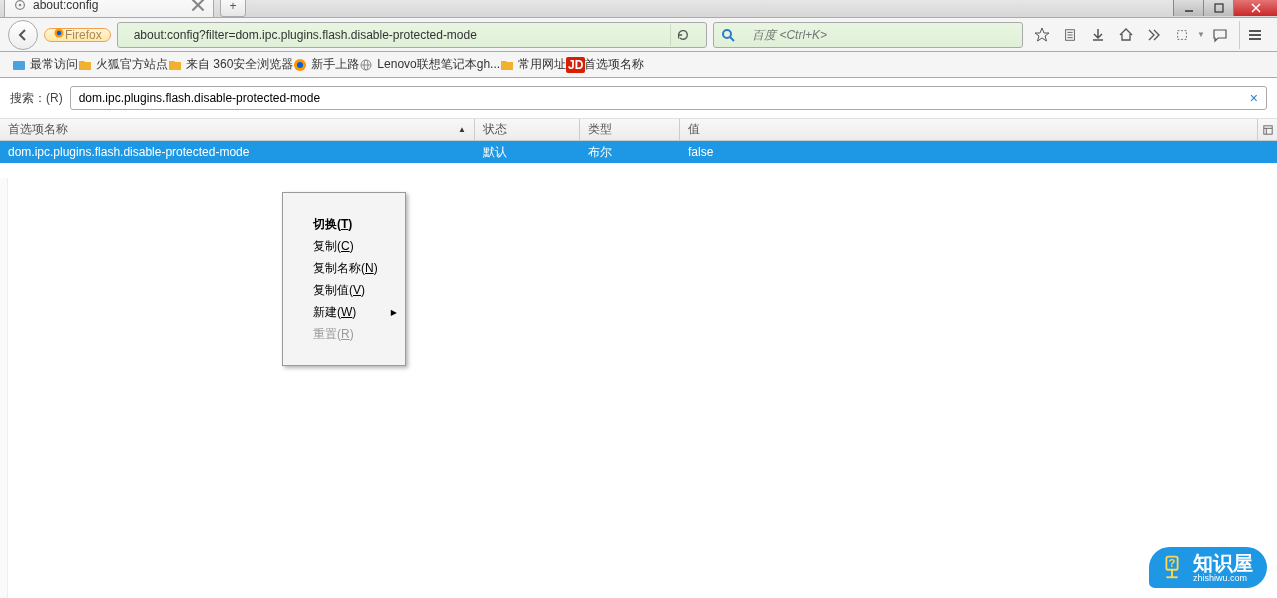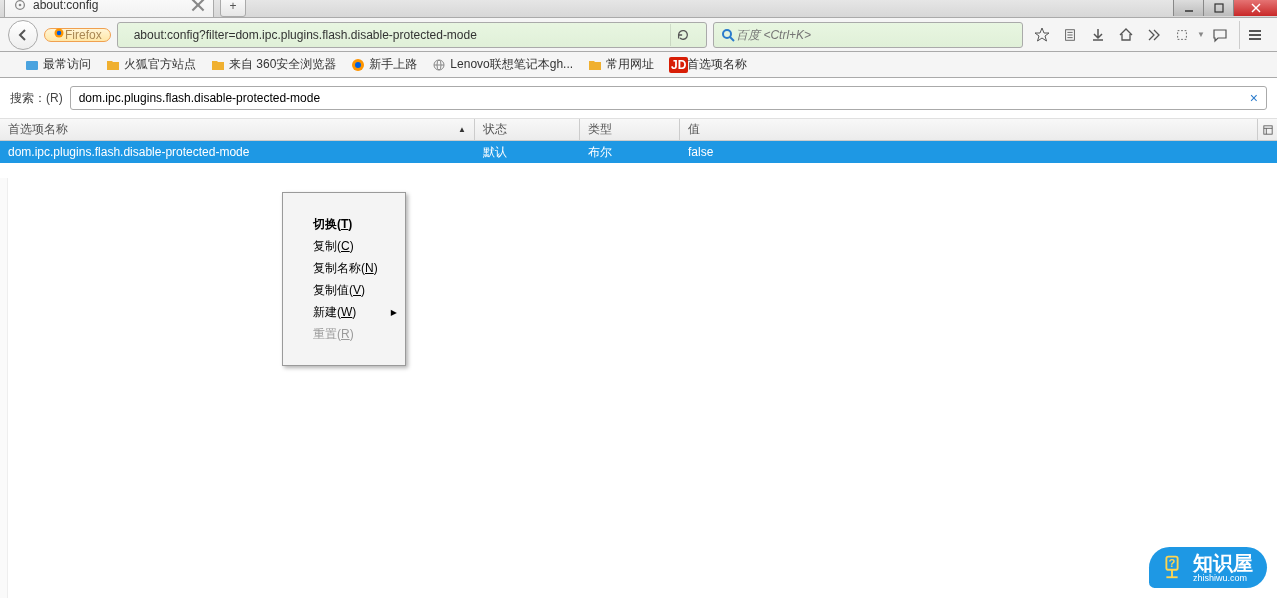--- a/index.html
+++ b/index.html
@@ -21,29 +21,29 @@
 
 
 .nav-bar { height:34px; background:#f5f5f5; border-bottom:1px solid #aaa; display:flex; align-items:center; padding:0 8px; gap:6px; }
 .nav-btn { width:28px; height:28px; border-radius:3px; display:flex; align-items:center; justify-content:center; color:#555; cursor:pointer; }
 .nav-btn.back { width:30px; height:30px; border:1px solid #aaa; border-radius:50%; background:linear-gradient(#fff,#eee); }
 .identity-pill { display:flex; align-items:center; border:1px solid #f0a050; background:linear-gradient(#fff5d6,#ffe7a8); height:14px; padding:0 8px; border-radius:11px; font-size:11px; color:#a85; }
 .identity-pill svg { width:12px; height:12px; }
 .url-box { flex:1; height:26px; border:1px solid #aaa; border-radius:3px; background:linear-gradient(#e8f6e1,#e0f0d8); display:flex; align-items:center; padding:0 12px;gap:8px; }
 .url-box input { flex:1; border:none; background:transparent; outline:none; font-size:12px; color:#333; padding:0 4px; }
 .url-box .reload { width:24px; height:22px; display:flex; align-items:center; justify-content:center; color:#555; border-left:1px solid rgba(0,0,0,0.1); }
-.search-box { width:310px; height:26px; border:1px solid #aaa; border-radius:3px; background:linear-gradient(#e8f6e1,#e0f0d8); display:flex; align-items:center; padding:0 6px; gap:0; }
+.search-box { width:310px; height:26px; border:1px solid #aaa; border-radius:3px; background:linear-gradient(#e8f6e1,#e0f0d8); display:flex; align-items:center; padding:0 6px; gap:16px; }
 .search-box input { flex:1; border:none; background:transparent; outline:none; font-size:12px; color:#888; font-style:italic; }
 .search-box .sicon { width:16px; height:16px; }
 .tool-icons { display:flex; align-items:center; gap:2px; }
 .tool-icons .nav-btn { width:26px; }
 .menu-btn { width:30px; height:28px; border-left:1px solid #ccc; display:flex; align-items:center; justify-content:center; }
 
 
-.bookmarks { height:26px; background:#f5f5f5; border-bottom:1px solid #aaa; display:flex; align-items:center; padding:0 25px; gap:15px; }
+.bookmarks { height:26px; background:#f5f5f5; border-bottom:1px solid #aaa; display:flex; align-items:center; padding:0 12px; gap:0; }
 .bm-item { display:flex; align-items:center; gap:4px; color:#333; font-size:12px; cursor:pointer; }
 .bm-icon { width:14px; height:14px; border-radius:2px; }
 
 
 .filter-row { padding:8px 10px; display:flex; align-items:center; gap:7px; border-bottom:1px solid #e0e0e0; }
 .filter-label { color:#444; }
 .filter-input { flex:1; height:24px; border:1px solid #aaa; border-radius:3px; padding:0 8px; outline:none; font-size:12px; display:flex; align-items:center; }
 .filter-input input { flex:1; border:none; outline:none; font-size:12px; }
 .filter-input .clear { color:#2a7bcc; cursor:pointer; font-size:14px; }
 

